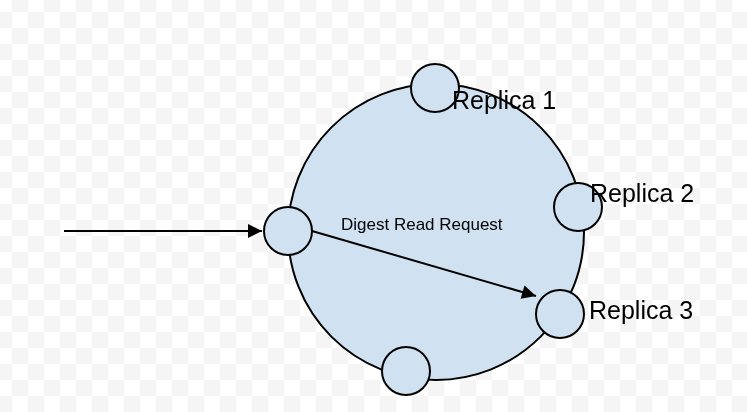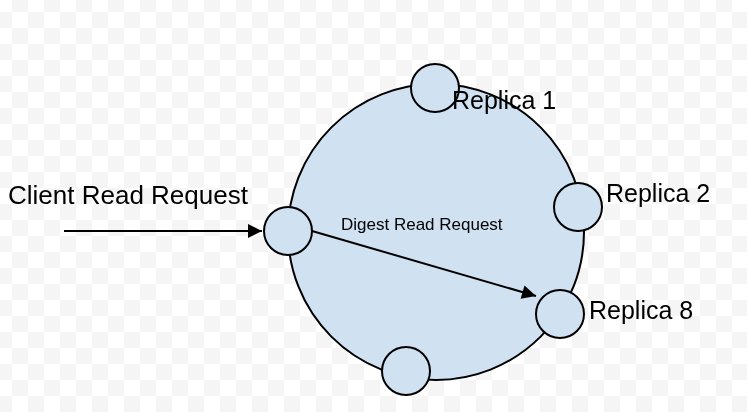--- a/index.html
+++ b/index.html
@@ -42,21 +42,21 @@
     position: absolute;
     color: #000000;
     line-height: 1;
     white-space: nowrap;
   }
   .label-lg  { font-size: 26px; }
   .label-md  { font-size: 25px; }
   .label-sm  { font-size: 17px; }
   #client-label  { left: 8px;   top: 182px; }
   #replica1-label{ left: 452px; top: 40px; margin-top: 48px;  }
-  #replica2-label{ left: 606px; top: 181px; }
+  #replica2-label{ left: 590px; top: 181px; }
   #replica3-label{ left: 589px; top: 298px; }
   #digest-label  { left: 341px; top: 216px; }
 </style>
 </head>
 <body>
 
 <div class="canvas">
 
   <svg class="shapes" width="747" height="412" viewBox="0 0 747 412">
     <defs>
@@ -71,22 +71,21 @@
 
     <line class="arrow-line" x1="312" y1="231" x2="536" y2="296" marker-end="url(#arrowhead)"></line>
 
     <circle class="outline" cx="435" cy="88" r="24" fill="#d0e1f2"></circle>
     <circle class="outline" cx="578" cy="207" r="24" fill="#d0e1f2"></circle>
     <circle class="outline" cx="560" cy="314" r="24" fill="#d0e1f2"></circle>
     <circle class="outline" cx="288" cy="231" r="24" fill="#d0e1f2"></circle>
     <circle class="outline" cx="406" cy="371" r="24" fill="#d0e1f2"></circle>
   </svg>
 
-  <div id="client-label" class="label label-lg">Client Read Request</div>
 
   <div id="replica1-label" class="label label-md">Replica 1</div>
 
   <div id="replica2-label" class="label label-md">Replica 2</div>
 
-  <div id="replica3-label" class="label label-md">Replica 8</div>
+  <div id="replica3-label" class="label label-md">Replica 3</div>
 
   <div id="digest-label" class="label label-sm">Digest Read Request</div>
 </div>
 
 </body></html>

